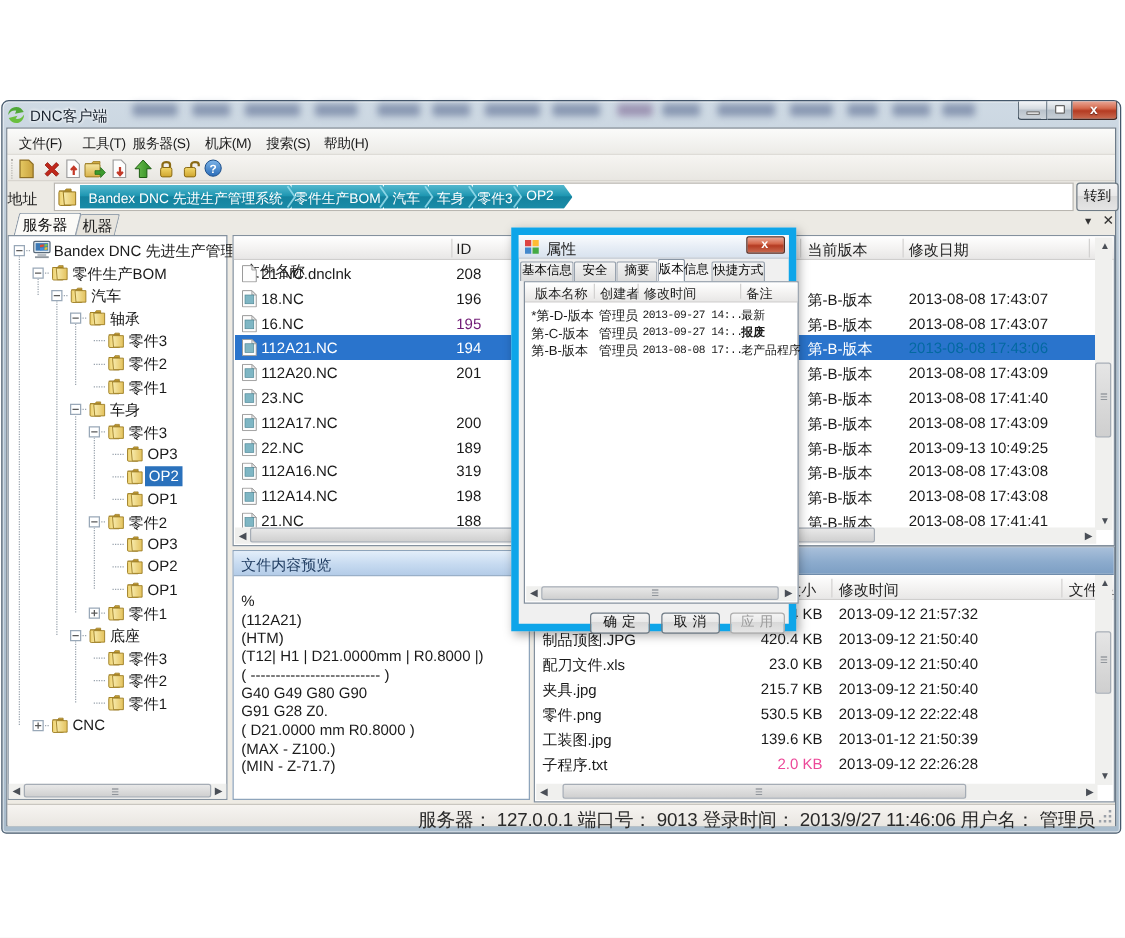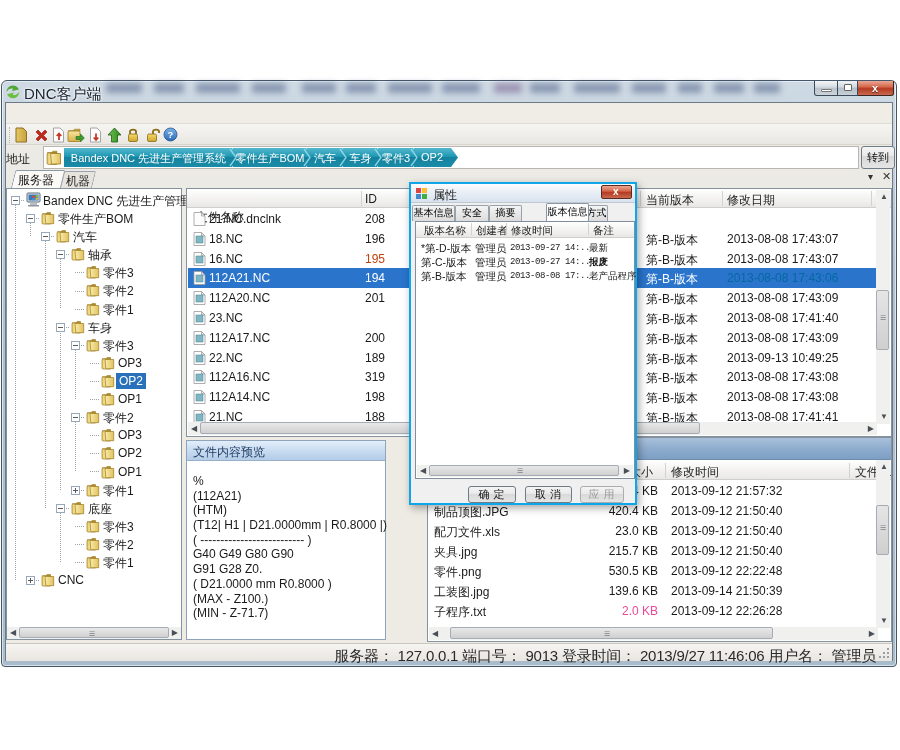--- a/index.html
+++ b/index.html
@@ -46,33 +46,41 @@
 <div class="smudge" style="left:528px;top:2px;width:30px;height:10px;background:rgba(35,55,105,0.40);filter:blur(3px);border-radius:2px;"></div>
 <div class="smudge" style="left:572px;top:2px;width:46px;height:10px;background:rgba(35,55,105,0.40);filter:blur(3px);border-radius:2px;"></div>
 <div class="smudge" style="left:630px;top:2px;width:34px;height:10px;background:rgba(35,55,105,0.40);filter:blur(3px);border-radius:2px;"></div>
 <div class="smudge" style="left:676px;top:2px;width:24px;height:10px;background:rgba(35,55,105,0.40);filter:blur(3px);border-radius:2px;"></div>
 <div class="smudge" style="left:712px;top:2px;width:30px;height:10px;background:rgba(35,55,105,0.40);filter:blur(3px);border-radius:2px;"></div>
 <div class="smudge" style="left:752px;top:2px;width:26px;height:10px;background:rgba(35,55,105,0.40);filter:blur(3px);border-radius:2px;"></div>
 <svg class="abs" style="left:4px;top:4px" width="14" height="14" viewBox="0 0 14 14">
 <path d="M7 0.5 C3 0.5 0.5 3.5 0.7 7 C2 4 4.5 3 7 3.5 L6 6 L13 4.5 C11.7 2 9.7 0.5 7 0.5 Z" fill="#51a838"></path>
 <path d="M13.3 6.5 C11.5 9.5 9 10.5 6.5 10 L8 7.5 L1 9.3 C2.5 12.2 5 13.7 8 13.3 C11 12.8 13.2 10.2 13.3 6.5 Z" fill="#6abf3f"></path>
 </svg>
-<div class="abs" style="left:22px;top:4px;font-size:15px;color:#1b2430;text-shadow:0 0 3px #fff,0 0 3px #fff;">DNC客户端</div>
+<div class="abs" style="left:22px;top:4px;font-size:12px;color:#1b2430;text-shadow:0 0 3px #fff,0 0 3px #fff;">DNC客户端</div>
 <div class="abs" style="left:812px;top:0px;width:74px;height:15px;">
  <div class="abs" style="left:0;top:0;width:24px;height:15px;background:linear-gradient(#f4f6f8,#d4dae0 45%,#b9c2cb 50%,#cdd4da);border:1px solid #3c4b59;border-top:none;border-radius:0 0 0 3px;">
    <div class="abs" style="left:6px;top:8px;width:11px;height:3px;background:#fff;border:1px solid #777;border-radius:1px;"></div>
       </div>
  <div class="abs" style="left:24px;top:0;width:20px;height:15px;background:linear-gradient(#f0f3f6,#cfd6dc 45%,#b4bec7 50%,#c9d0d7);border:1px solid #3c4b59;border-top:none;border-left:none;">
    <div class="abs" style="left:6px;top:3px;width:8px;height:7px;border:1px solid #666;border-radius:1px;background:#fff;"></div>
       </div>
  <div class="abs" style="left:44px;top:0;width:36px;height:15px;background:linear-gradient(#e9a796,#d66a4e 40%,#b43b22 55%,#c96a50);border:1px solid #3c2420;border-top:none;border-left:none;border-radius:0 0 3px 0;">
    <div class="abs" style="left:14px;top:1px;color:#fff;font-size:11px;font-weight:bold;text-shadow:0 1px 1px #5a2018;">x</div>
       </div>
 </div>
 <div id="client">
+<div class="menubar">
+<span style="left:9px">文件(F)</span>
+<span style="left:60px">工具(T)</span>
+<span style="left:100px">服务器(S)</span>
+<span style="left:158px">机床(M)</span>
+<span style="left:207px">搜索(S)</span>
+<span style="left:253px">帮助(H)</span>
+</div>
 <div class="toolbar">
 <div class="abs" style="left:3px;top:3px;width:1px;height:16px;border-left:1px dotted #b6b3ae;"></div>
 <svg class="abs" style="left:8px;top:3px" width="15" height="16" viewBox="0 0 15 16">
 <path d="M2 1 L9 1 L12.5 4.5 L12.5 15 L2 15 Z" fill="url(#t1)" stroke="#8e6f25" stroke-width="1"></path>
 <defs>
             <linearGradient id="t1" x1="0" y1="0" x2="1" y2="0">
               <stop offset="0" stop-color="#e5c963"></stop>
               <stop offset="1" stop-color="#c9a23e"></stop>
             </linearGradient>
           </defs>
@@ -697,21 +705,21 @@
 <div class="cell" style="left:22px;top:43px;font-size:12px;color:#1a1a1a;">18.NC</div>
 <div class="cell" style="left:178px;top:43px;font-size:12px;color:#1a1a1a;">196</div>
 <div class="cell" style="left:459px;top:43px;font-size:12px;color:#1a1a1a;">第-B-版本</div>
 <div class="cell" style="left:540px;top:43px;font-size:12px;color:#1a1a1a;">2013-08-08 17:43:07</div>
 <svg style="position:absolute;left:6px;top:63px" width="13" height="14" viewBox="0 0 13 14">
 <path d="M1 0.5 L8.5 0.5 L12 4 L12 13.5 L1 13.5 Z" fill="#fdfdfd" stroke="#9a9a9a" stroke-width="0.8"></path>
 <path d="M8.5 0.5 L8.5 4 L12 4 Z" fill="#e8e8e8" stroke="#9a9a9a" stroke-width="0.7"></path>
 <rect x="3" y="4" width="7" height="7" fill="#7fb6c4" stroke="#4a8291" stroke-width="0.5"></rect>
 </svg>
 <div class="cell" style="left:22px;top:63px;font-size:12px;color:#1a1a1a;">16.NC</div>
-<div class="cell" style="left:178px;top:63px;font-size:12px;color:#c2410c;">195</div>
+<div class="cell" style="left:178px;top:63px;font-size:12px;color:#701a75;">195</div>
 <div class="cell" style="left:459px;top:63px;font-size:12px;color:#1a1a1a;">第-B-版本</div>
 <div class="cell" style="left:540px;top:63px;font-size:12px;color:#1a1a1a;">2013-08-08 17:43:07</div>
 <div class="abs" style="left:1px;top:79px;width:689px;height:20px;background:#2a74cc;"></div>
 <svg style="position:absolute;left:6px;top:82px" width="13" height="14" viewBox="0 0 13 14">
 <path d="M1 0.5 L8.5 0.5 L12 4 L12 13.5 L1 13.5 Z" fill="#fdfdfd" stroke="#9a9a9a" stroke-width="0.8"></path>
 <path d="M8.5 0.5 L8.5 4 L12 4 Z" fill="#e8e8e8" stroke="#9a9a9a" stroke-width="0.7"></path>
 <rect x="3" y="4" width="7" height="7" fill="#7fb6c4" stroke="#4a8291" stroke-width="0.5"></rect>
 </svg>
 <div class="cell" style="left:22px;top:82px;font-size:12px;color:#fff;">112A21.NC</div>
 <div class="cell" style="left:178px;top:82px;font-size:12px;color:#fff;">194</div>
@@ -786,21 +794,21 @@
 <div class="thumb" style="left:0px;top:100px;width:13px;height:60px;"></div>
 <div class="abs" style="left:4px;top:124px;font-size:7px;color:#7a8088;">☰</div>
           </div>
 <div class="scroll-h" style="left:1px;bottom:1px;width:689px;height:13px;">
 <div class="sarrow" style="left:3px;top:3px;">◀</div>
             <div class="sarrow" style="right:3px;top:3px;">▶</div>
 <div class="thumbh" style="left:12px;top:0px;width:500px;height:12px;"></div>
 <div class="abs" style="left:250px;top:3px;font-size:7px;color:#7a8088;">☰</div>
           </div>
 </div>
-<div class="panel" style="left:180px;top:252px;width:200px;height:200px;border-color:#8ea4bb;">
+<div class="panel" style="left:180px;top:252px;width:238px;height:200px;border-color:#8ea4bb;">
 <div class="abs" style="left:0;top:0;right:0;height:20px;background:linear-gradient(#e3eefa,#c6daf0 55%,#b4cce8);border-bottom:1px solid #9ab0c8;">
             <span class="cell" style="left:6px;top:3px;font-size:12px;color:#1d3a5f;">文件内容预览</span>
           </div>
 <div class="cell" style="left:6px;top:33px;font-size:12px;color:#1a1a1a;">%</div>
 <div class="cell" style="left:6px;top:48px;font-size:12px;color:#1a1a1a;">(112A21)</div>
 <div class="cell" style="left:6px;top:62px;font-size:12px;color:#1a1a1a;">(HTM)</div>
 <div class="cell" style="left:6px;top:77px;font-size:12px;color:#1a1a1a;">(T12| H1 | D21.0000mm | R0.8000 |)</div>
 <div class="cell" style="left:6px;top:92px;font-size:12px;color:#1a1a1a;">( -------------------------- )</div>
 <div class="cell" style="left:6px;top:106px;font-size:12px;color:#1a1a1a;">G40 G49 G80 G90</div>
 <div class="cell" style="left:6px;top:121px;font-size:12px;color:#1a1a1a;">G91 G28 Z0.</div>
@@ -828,21 +836,21 @@
 <div class="cell" style="left:160px;top:86px;width:70px;text-align:right;font-size:12px;color:#1a1a1a;">23.0 KB</div>
 <div class="cell" style="left:243px;top:86px;font-size:12px;color:#1a1a1a;">2013-09-12 21:50:40</div>
 <div class="cell" style="left:6px;top:106px;font-size:12px;color:#1a1a1a;">夹具.jpg</div>
 <div class="cell" style="left:160px;top:106px;width:70px;text-align:right;font-size:12px;color:#1a1a1a;">215.7 KB</div>
 <div class="cell" style="left:243px;top:106px;font-size:12px;color:#1a1a1a;">2013-09-12 21:50:40</div>
 <div class="cell" style="left:6px;top:126px;font-size:12px;color:#1a1a1a;">零件.png</div>
 <div class="cell" style="left:160px;top:126px;width:70px;text-align:right;font-size:12px;color:#1a1a1a;">530.5 KB</div>
 <div class="cell" style="left:243px;top:126px;font-size:12px;color:#1a1a1a;">2013-09-12 22:22:48</div>
 <div class="cell" style="left:6px;top:146px;font-size:12px;color:#1a1a1a;">工装图.jpg</div>
 <div class="cell" style="left:160px;top:146px;width:70px;text-align:right;font-size:12px;color:#1a1a1a;">139.6 KB</div>
-<div class="cell" style="left:243px;top:146px;font-size:12px;color:#1a1a1a;">2013-09-14 21:50:39</div>
+<div class="cell" style="left:243px;top:146px;font-size:12px;color:#1a1a1a;">2013-01-12 21:50:39</div>
 <div class="cell" style="left:6px;top:166px;font-size:12px;color:#1a1a1a;">子程序.txt</div>
 <div class="cell" style="left:160px;top:166px;width:70px;text-align:right;font-size:12px;color:#ec4899;">2.0 KB</div>
 <div class="cell" style="left:243px;top:166px;font-size:12px;color:#1a1a1a;">2013-09-12 22:26:28</div>
 <div class="scroll-v" style="right:1px;top:22px;width:14px;height:168px;">
 <div class="sarrow" style="left:4px;top:3px;">▲</div>
             <div class="sarrow" style="left:4px;bottom:3px;">▼</div>
 <div class="thumb" style="left:0px;top:45px;width:13px;height:50px;"></div>
 <div class="abs" style="left:4px;top:64px;font-size:7px;color:#7a8088;">☰</div>
           </div>
 <div class="scroll-h" style="left:1px;bottom:1px;width:449px;height:13px;">
@@ -861,38 +869,38 @@
             <rect x="8" y="4" width="2" height="2"></rect>
             <rect x="4" y="8" width="2" height="2"></rect>
             <rect x="8" y="0" width="2" height="2"></rect>
             <rect x="4" y="4" width="2" height="2"></rect>
             <rect x="0" y="8" width="2" height="2"></rect>
           </g>
         </svg>
 </div>
 </div>
 </div>
-<div class="abs" style="left:409px;top:182px;width:228px;height:323px;background:#f0f0f0;border:2px solid #0ea5e9;box-shadow:2px 3px 8px rgba(0,0,0,0.35);">
+<div class="abs" style="left:409px;top:182px;width:228px;height:323px;background:#f0f0f0;border:6px solid #0ea5e9;box-shadow:2px 3px 8px rgba(0,0,0,0.35);">
 <div class="abs" style="left:0;top:0;right:0;height:19px;background:linear-gradient(#fafcfe,#e8eef6 50%,#d8e2ee);border-bottom:1px solid #c0c8d2;">
 <svg class="abs" style="left:4px;top:3px" width="13" height="13" viewBox="0 0 13 13">
 <rect x="1" y="1" width="5" height="5" fill="#d44"></rect>
         <rect x="7" y="1" width="5" height="5" fill="#fb3"></rect>
 <rect x="1" y="7" width="5" height="5" fill="#48c"></rect>
         <rect x="7" y="7" width="5" height="5" fill="#4a4"></rect>
       </svg>
 <span class="cell" style="left:22px;top:3px;font-size:12px;color:#222;">属性</span>
 <div class="abs" style="right:3px;top:1px;width:31px;height:14px;background:linear-gradient(#e9a796,#d66a4e 40%,#b43b22 55%,#c96a50);border:1px solid #5a2c20;border-radius:2px;">
 <div class="abs" style="left:11px;top:0px;color:#fff;font-size:10px;font-weight:bold;">x</div>
       </div>
 </div>
 <div class="abs" style="left:0;top:21px;right:0;height:16px;">
 <div class="abs" style="left:1px;top:0px;width:43px;height:16px;background:linear-gradient(#f4f4f4,#dcdcdc);border:1px solid #98a2ae;border-bottom:none;border-radius:2px 2px 0 0;text-align:center;font-size:10px;line-height:14px;white-space:nowrap;">基本信息</div>
 <div class="abs" style="left:44px;top:0px;width:34px;height:16px;background:linear-gradient(#f4f4f4,#dcdcdc);border:1px solid #98a2ae;border-bottom:none;border-radius:2px 2px 0 0;text-align:center;font-size:10px;line-height:14px;white-space:nowrap;">安全</div>
 <div class="abs" style="left:78px;top:0px;width:33px;height:16px;background:linear-gradient(#f4f4f4,#dcdcdc);border:1px solid #98a2ae;border-bottom:none;border-radius:2px 2px 0 0;text-align:center;font-size:10px;line-height:14px;white-space:nowrap;">摘要</div>
-<div class="abs" style="left:111px;top:-2px;width:43px;height:18px;background:#fdfdfd;border:1px solid #8a96a4;border-bottom:none;border-radius:2px 2px 0 0;z-index:2;text-align:center;font-size:10px;line-height:16px;white-space:nowrap;margin-left:24px;">版本信息</div>
+<div class="abs" style="left:111px;top:-2px;width:22px;height:18px;background:#fdfdfd;border:1px solid #8a96a4;border-bottom:none;border-radius:2px 2px 0 0;z-index:2;text-align:center;font-size:10px;line-height:16px;white-space:nowrap;">版本信息</div>
 <div class="abs" style="left:154px;top:0px;width:43px;height:16px;background:linear-gradient(#f4f4f4,#dcdcdc);border:1px solid #98a2ae;border-bottom:none;border-radius:2px 2px 0 0;text-align:center;font-size:10px;line-height:14px;white-space:nowrap;">快捷方式</div>
 </div>
 <div class="abs" style="left:4px;top:37px;width:220px;height:258px;background:#fff;border:1px solid #828e9c;">
 <div class="hdrrow" style="height:16px;font-size:10.5px;">
         <span class="cell" style="left:8px;top:2px;">版本名称</span>
         <span class="cell" style="left:60px;top:2px;">创建者</span>
         <span class="cell" style="left:95px;top:2px;">修改时间</span>
         <span class="cell" style="left:177px;top:2px;">备注</span>
       </div>
 <div class="hdrsep" style="left:55px;top:1px;height:12px;"></div>

